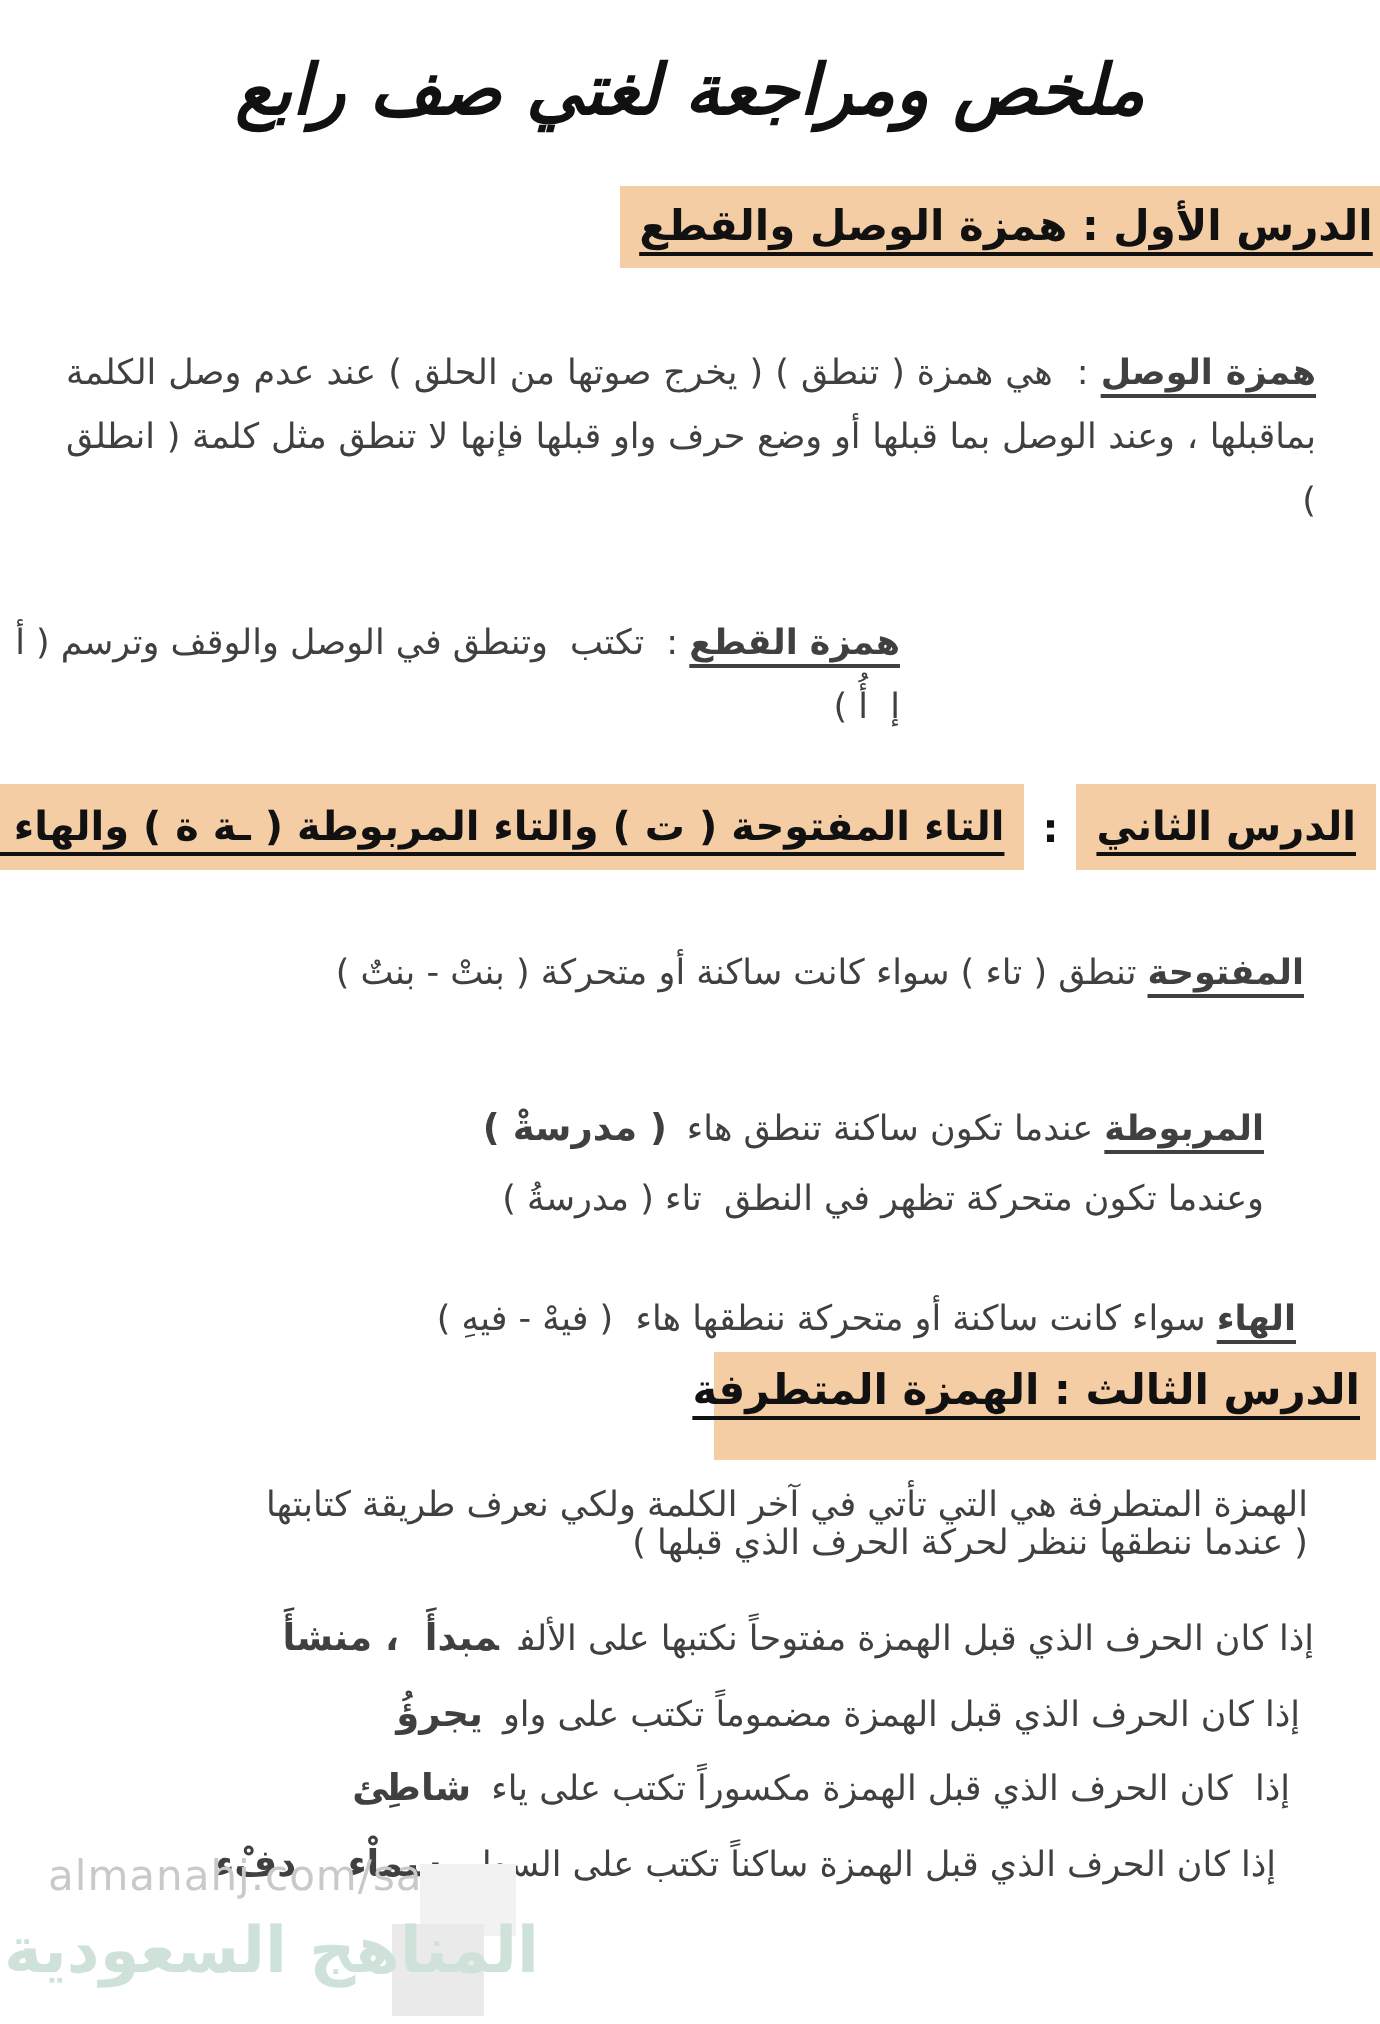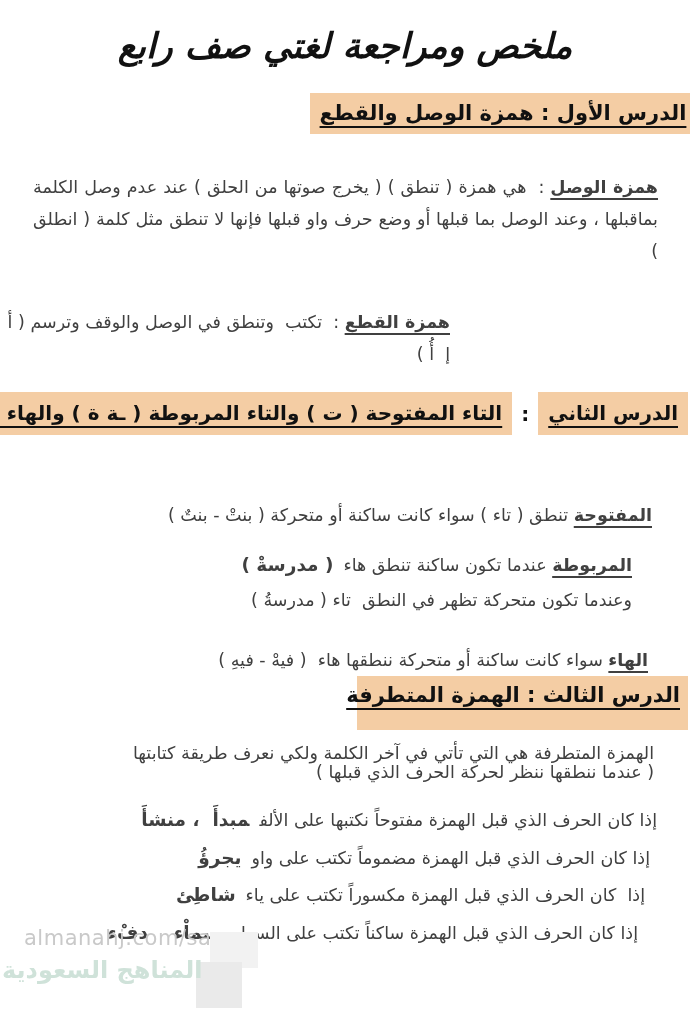--- a/index.html
+++ b/index.html
@@ -70,21 +70,21 @@
     font-size:20px;
     text-decoration:underline;
     text-underline-offset:6px;
     text-decoration-thickness:1.5px;
     white-space:nowrap;
   }
   .h2-colon{
     font-weight:bold;font-size:20px;
     align-self:center;
   }
-  .p-maftuha{top:481px;right:38px;white-space:pre-wrap;}
+  .p-maftuha{top:453px;right:38px;white-space:pre-wrap;}
   .p-marbuta1{top:530px;right:58px;white-space:pre-wrap;}
   .p-marbuta2{top:566px;right:58px;white-space:pre-wrap;}
   .p-haa{top:626px;right:42px;white-space:pre-wrap;}
   .h3-box{
     top:676px;left:357px;right:2px;
     padding:7px 8px 23px 8px;
     text-align:center;
     box-sizing:border-box;
   }
   .p-intro1{top:719px;right:36px;}
@@ -110,21 +110,21 @@
   .wm-square-1{
     left:210px;top:932px;width:48px;height:36px;
     background:var(--square-light,#f2f2f2);
   }
   .wm-square-2{
     left:196px;top:962px;width:46px;height:46px;
     background:var(--square-dark,#eaeaea);
   }
   .wm-logo{
     top:956px;left:2px;
-    font-size:24px;
+    font-size:32px;
     font-weight:bold;
     color:var(--logo-green,#cfe2d9);
     white-space:nowrap;
   }
 </style>
 </head>
 <body>
 
 <div class="abs doc-title">ملخص ومراجعة لغتي صف رابع</div>
 

